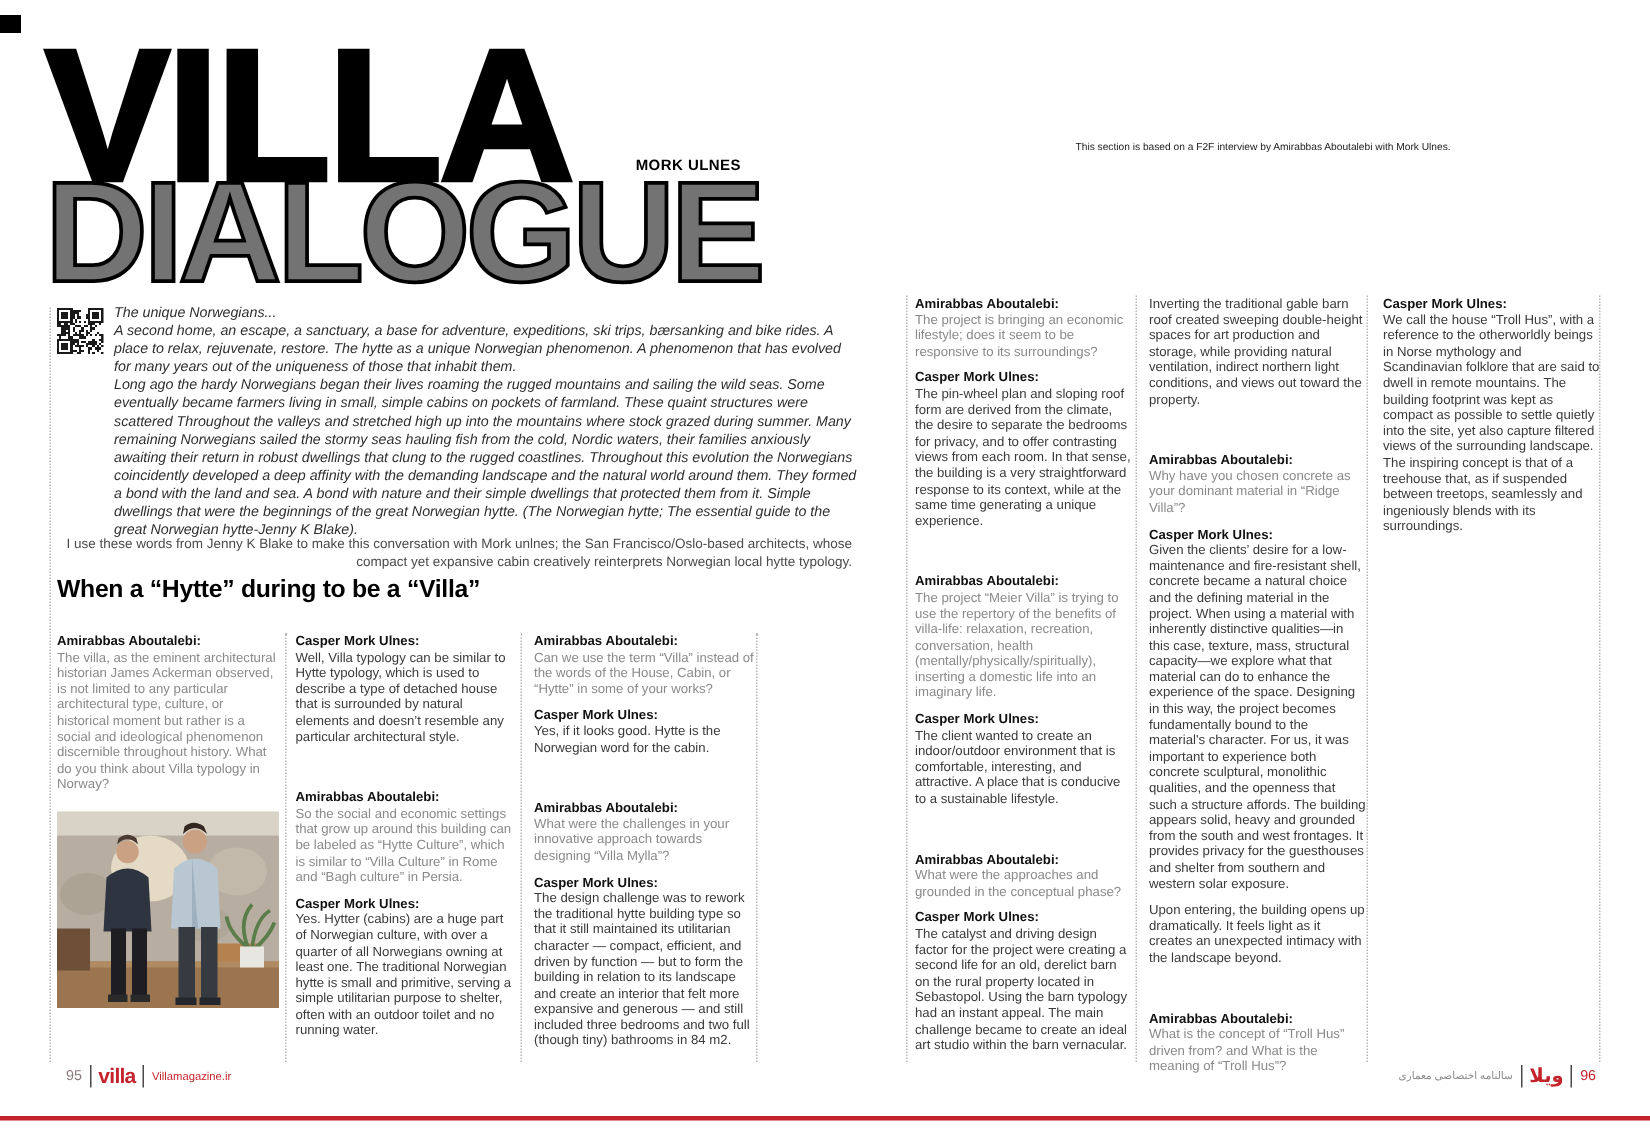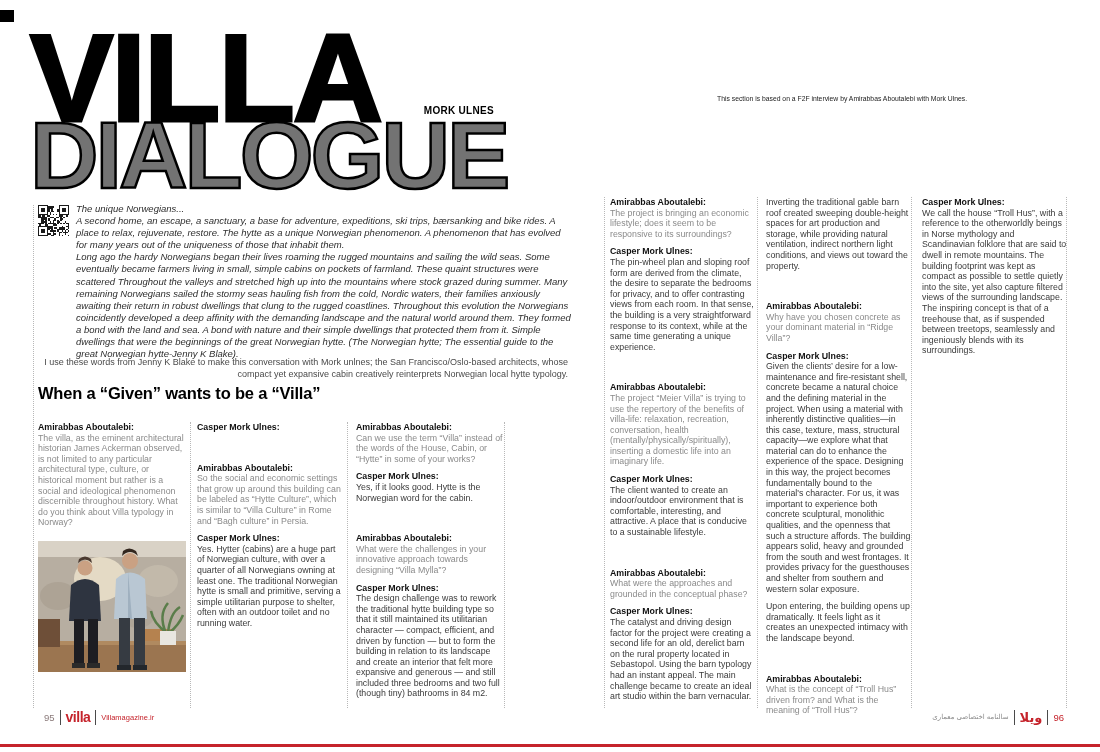--- a/index.html
+++ b/index.html
@@ -304,32 +304,33 @@
     <rect x="14" y="20" width="1" height="1" fill="#1a1a1a"></rect>
     <rect x="16" y="20" width="1" height="1" fill="#1a1a1a"></rect>
     <rect x="20" y="20" width="1" height="1" fill="#1a1a1a"></rect>
   </svg>
 <div class="abs" id="intro">
   <p>The unique Norwegians...</p>
   <p>A second home, an escape, a sanctuary, a base for adventure, expeditions, ski trips,  bærsanking and bike rides. A place to relax, rejuvenate, restore. The hytte as a unique Norwegian phenomenon. A phenomenon that has evolved for many years out of the uniqueness of those that inhabit them.</p>
   <p>Long ago the hardy Norwegians began their lives roaming the rugged mountains and sailing the wild seas. Some eventually became farmers living in small, simple cabins on pockets of farmland. These quaint structures were scattered Throughout the valleys and stretched high up into the mountains where stock grazed during summer. Many remaining Norwegians sailed the stormy seas hauling fish from the cold, Nordic waters, their families anxiously awaiting their return in robust dwellings that clung to the rugged coastlines. Throughout this evolution the Norwegians coincidently developed a deep affinity with the demanding landscape and the natural world around them. They formed a bond with the land and sea. A bond with nature and their simple dwellings that protected them from it. Simple dwellings that were the beginnings of the great Norwegian hytte. (The Norwegian hytte; The essential guide to the great Norwegian hytte-Jenny K Blake).</p>
 </div>
 <div class="abs" id="credit">I use these words from Jenny K Blake to make this conversation with Mork unlnes; the San Francisco/Oslo-based architects, whose compact yet expansive cabin creatively reinterprets Norwegian local hytte typology.</div>
-<div class="abs" id="heading">When a “Given” wants to be a “Villa”</div>
+<div class="abs" id="heading">When a “Hytte” during to be a “Villa”</div>
 
 <div class="abs cols" id="left-cols">
     <div>
       <div class="block">
         <div class="speaker">Amirabbas Aboutalebi:</div>
         <div class="btext q">The villa, as the eminent architectural historian James Ackerman observed, is not limited to any particular architectural type, culture, or historical moment but rather is a social and ideological phenomenon discernible throughout history. What do you think about Villa typology in Norway?</div>
       </div>
     </div>
     <div>
       <div class="block">
         <div class="speaker">Casper Mork Ulnes:</div>
+        <div class="btext a">Well, Villa typology can be similar to Hytte typology, which is used to describe a type of detached house that is surrounded by natural elements and doesn’t resemble any particular architectural style.</div>
       </div>
       <div class="block gap">
         <div class="speaker">Amirabbas Aboutalebi:</div>
         <div class="btext q">So the social and economic settings that grow up around this building can be labeled as “Hytte Culture”, which is similar to “Villa Culture” in Rome and “Bagh culture” in Persia.</div>
       </div>
       <div class="block">
         <div class="speaker">Casper Mork Ulnes:</div>
         <div class="btext a">Yes. Hytter (cabins) are a huge part of Norwegian culture, with over a quarter of all Norwegians owning at least one. The traditional Norwegian hytte is small and primitive, serving a simple utilitarian purpose to shelter, often with an outdoor toilet and no running water.</div>
       </div>
     </div>

